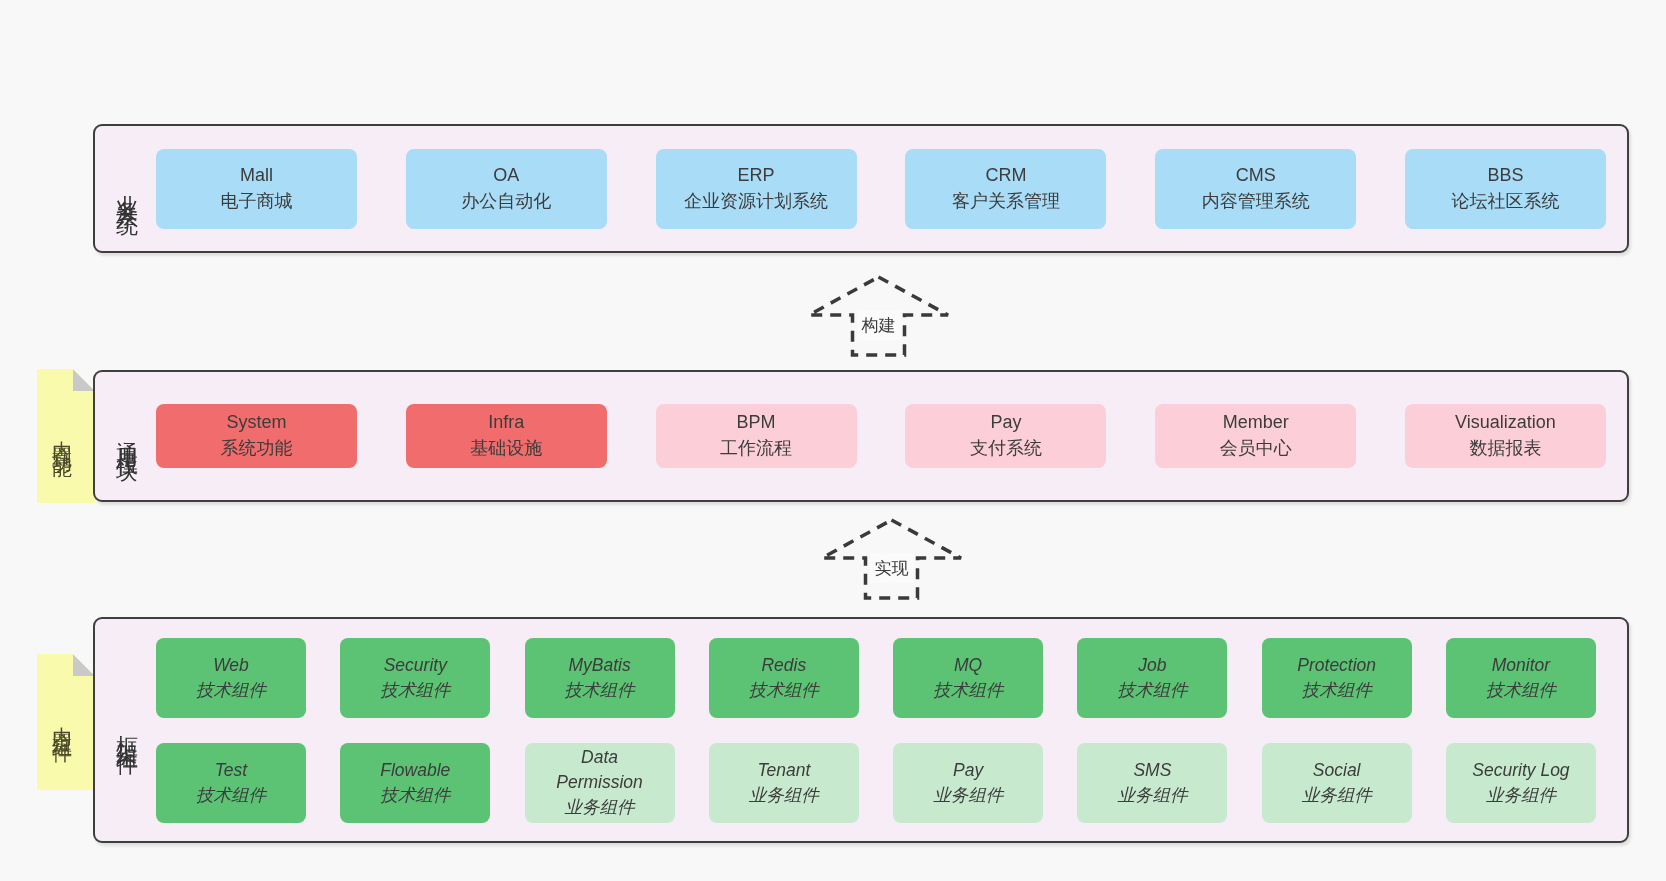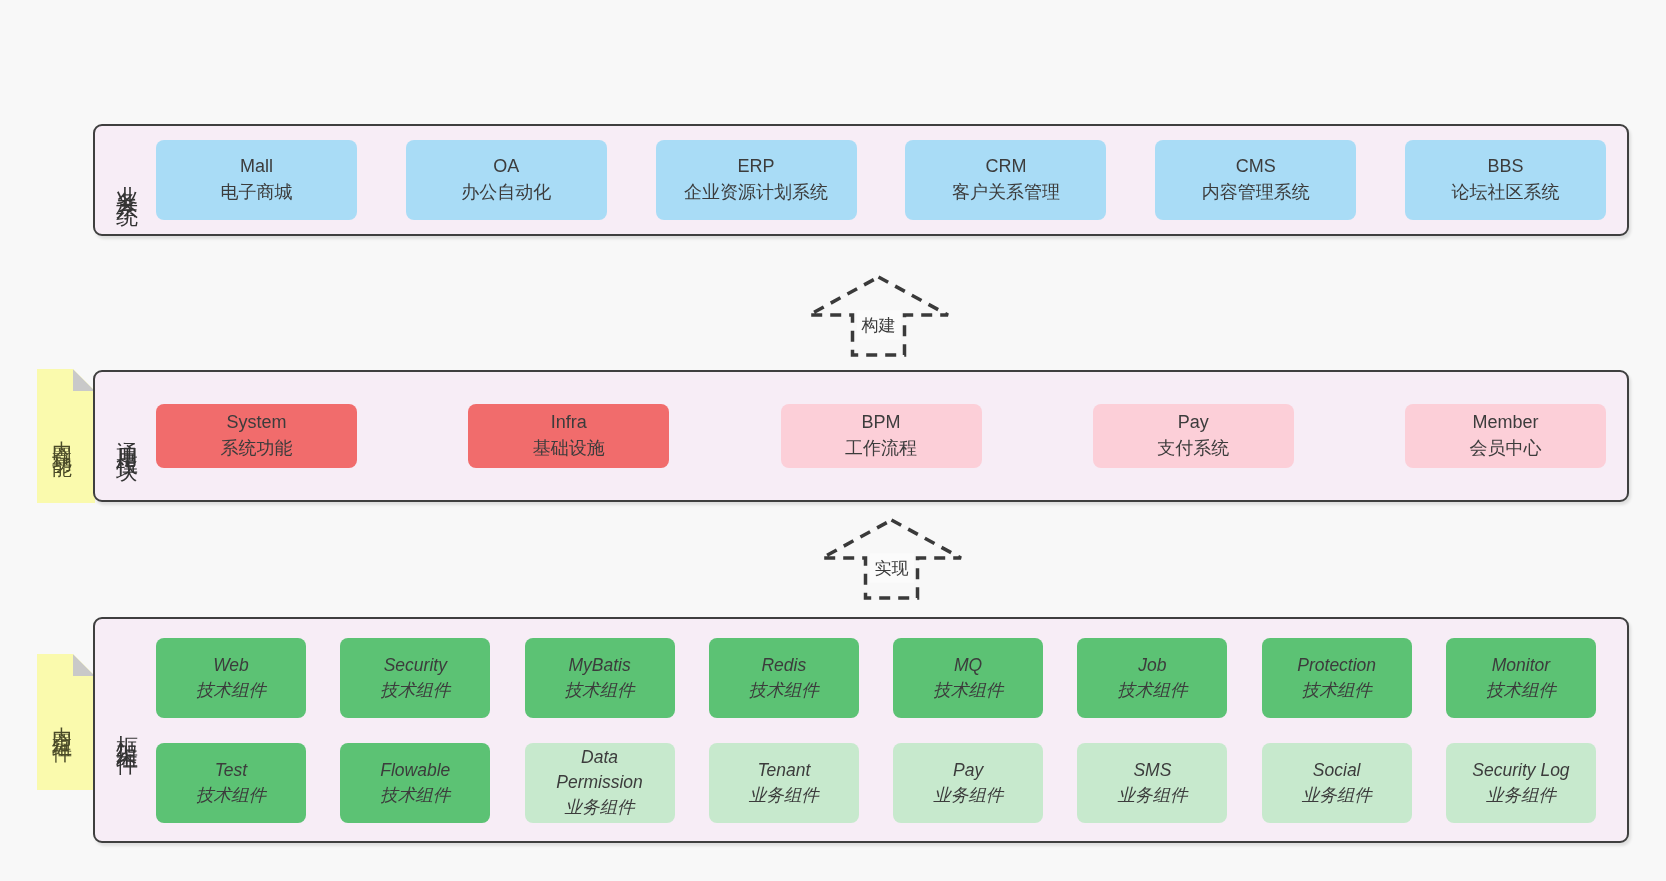--- a/index.html
+++ b/index.html
@@ -19,21 +19,21 @@
   .section{
     position:absolute;
     left:93px;
     width:1536px;
     background:var(--container-bg);
     border:2px solid var(--container-border);
     border-radius:9px;
     box-shadow:2px 3px 3px rgba(0,0,0,0.10);
     z-index:2;
   }
-  #section-business{top:124px;height:112px;padding-left:20px;}
+  #section-business{top:124px;height:129px;padding-left:20px;}
   #section-modules{top:370px;height:132px;}
   #section-components{top:617px;height:226px;}
   .section-label{
     position:absolute;
     left:17px; top:50%;
     transform:translateY(-50%);
     writing-mode:vertical-rl;
     text-orientation:upright;
     font-size:22px;
     letter-spacing:0.28em;
@@ -183,20 +183,24 @@
     <span>工作流程</span>
   </div>
         <div class="box pink">
     <span>Pay</span>
     <span>支付系统</span>
   </div>
         <div class="box pink">
     <span>Member</span>
     <span>会员中心</span>
   </div>
+        <div class="box pink">
+    <span>Visualization</span>
+    <span>数据报表</span>
+  </div>
       </div>
     </div>
 </div>
 
 <div class="arrow" id="arrow-implement">
   <svg viewBox="0 0 143 82">
     <path d="M71.5 2 L141 40 L97.5 40 L97.5 80 L45.5 80 L45.5 40 L2 40 Z" fill="none" stroke="#3a3a3a" stroke-width="3.5" stroke-dasharray="11 8"></path>
   </svg>
   <span class="arrow-label">实现</span>
 </div>

